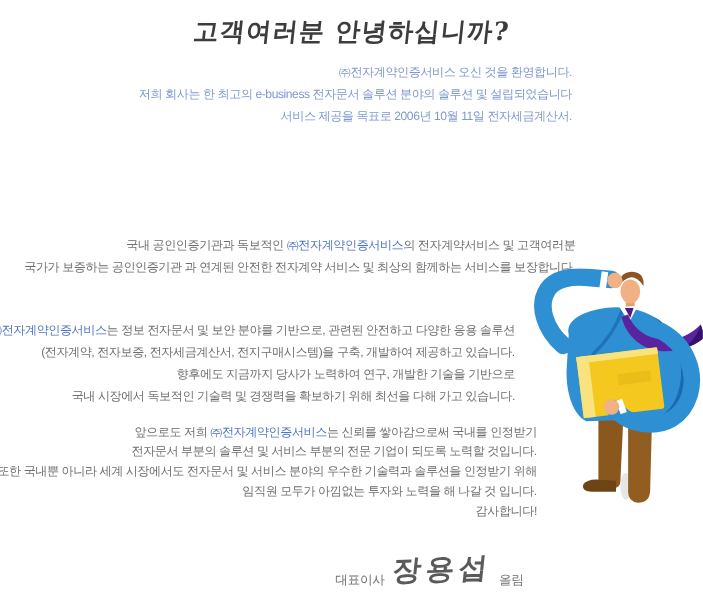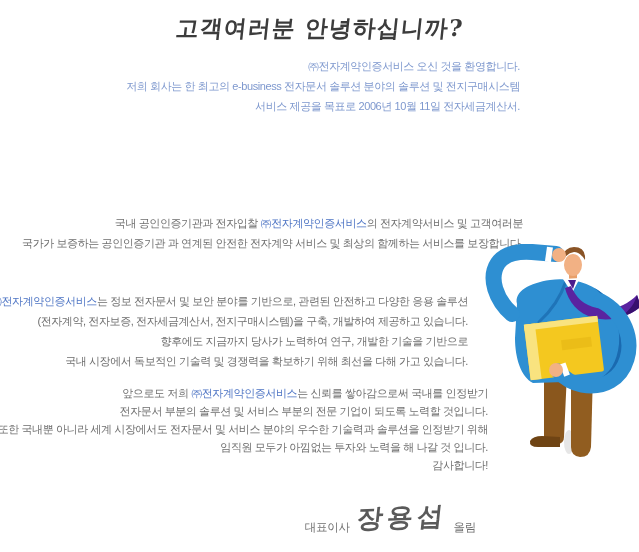--- a/index.html
+++ b/index.html
@@ -59,27 +59,27 @@
 </style>
 </head>
 <body>
 
 <div id="page">
 
   <div id="title">고객여러분 안녕하십니까?</div>
 
   <div class="para blue-para" style="top:56px;right:119px;">
     <div class="line">㈜전자계약인증서비스 오신 것을 환영합니다.</div>
-    <div class="line">저희 회사는 한 최고의 e-business 전자문서 솔루션 분야의 솔루션 및 전지구매시스템</div>
+    <div class="line">저희 회사는 한 최고의 e-business 전자문서 솔루션 분야의 솔루션 및 설립되었습니다</div>
     <div class="line">서비스 제공을 목표로 2006년 10월 11일 전자세금계산서.</div>
   </div>
 
 
   <div class="para gray-para" style="top:213px;right:116px;">
-    <div class="line"><span>국내 공인인증기관과 전자입찰 </span><span class="brand">㈜전자계약인증서비스</span><span>의 전자계약서비스 및 고객여러분</span></div>
+    <div class="line"><span>국내 공인인증기관과 독보적인 </span><span class="brand">㈜전자계약인증서비스</span><span>의 전자계약서비스 및 고객여러분</span></div>
     <div class="line">국가가 보증하는 공인인증기관 과 연계된 안전한 전자계약 서비스 및 최상의 함께하는 서비스를 보장합니다.</div>
   </div>
 
   <div class="para gray-para" style="top:291px;right:171px;">
     <div class="line"><span class="brand">㈜전자계약인증서비스</span><span>는 정보 전자문서 및 보안 분야를 기반으로, 관련된 안전하고 다양한 응용 솔루션</span></div>
     <div class="line">(전자계약, 전자보증, 전자세금계산서, 전지구매시스템)을 구축, 개발하여 제공하고 있습니다.</div>
     <div class="line">향후에도 지금까지 당사가 노력하여 연구, 개발한 기술을 기반으로</div>
     <div class="line">국내 시장에서 독보적인 기술력 및 경쟁력을 확보하기 위해 최선을 다해 가고 있습니다.</div>
   </div>
 

